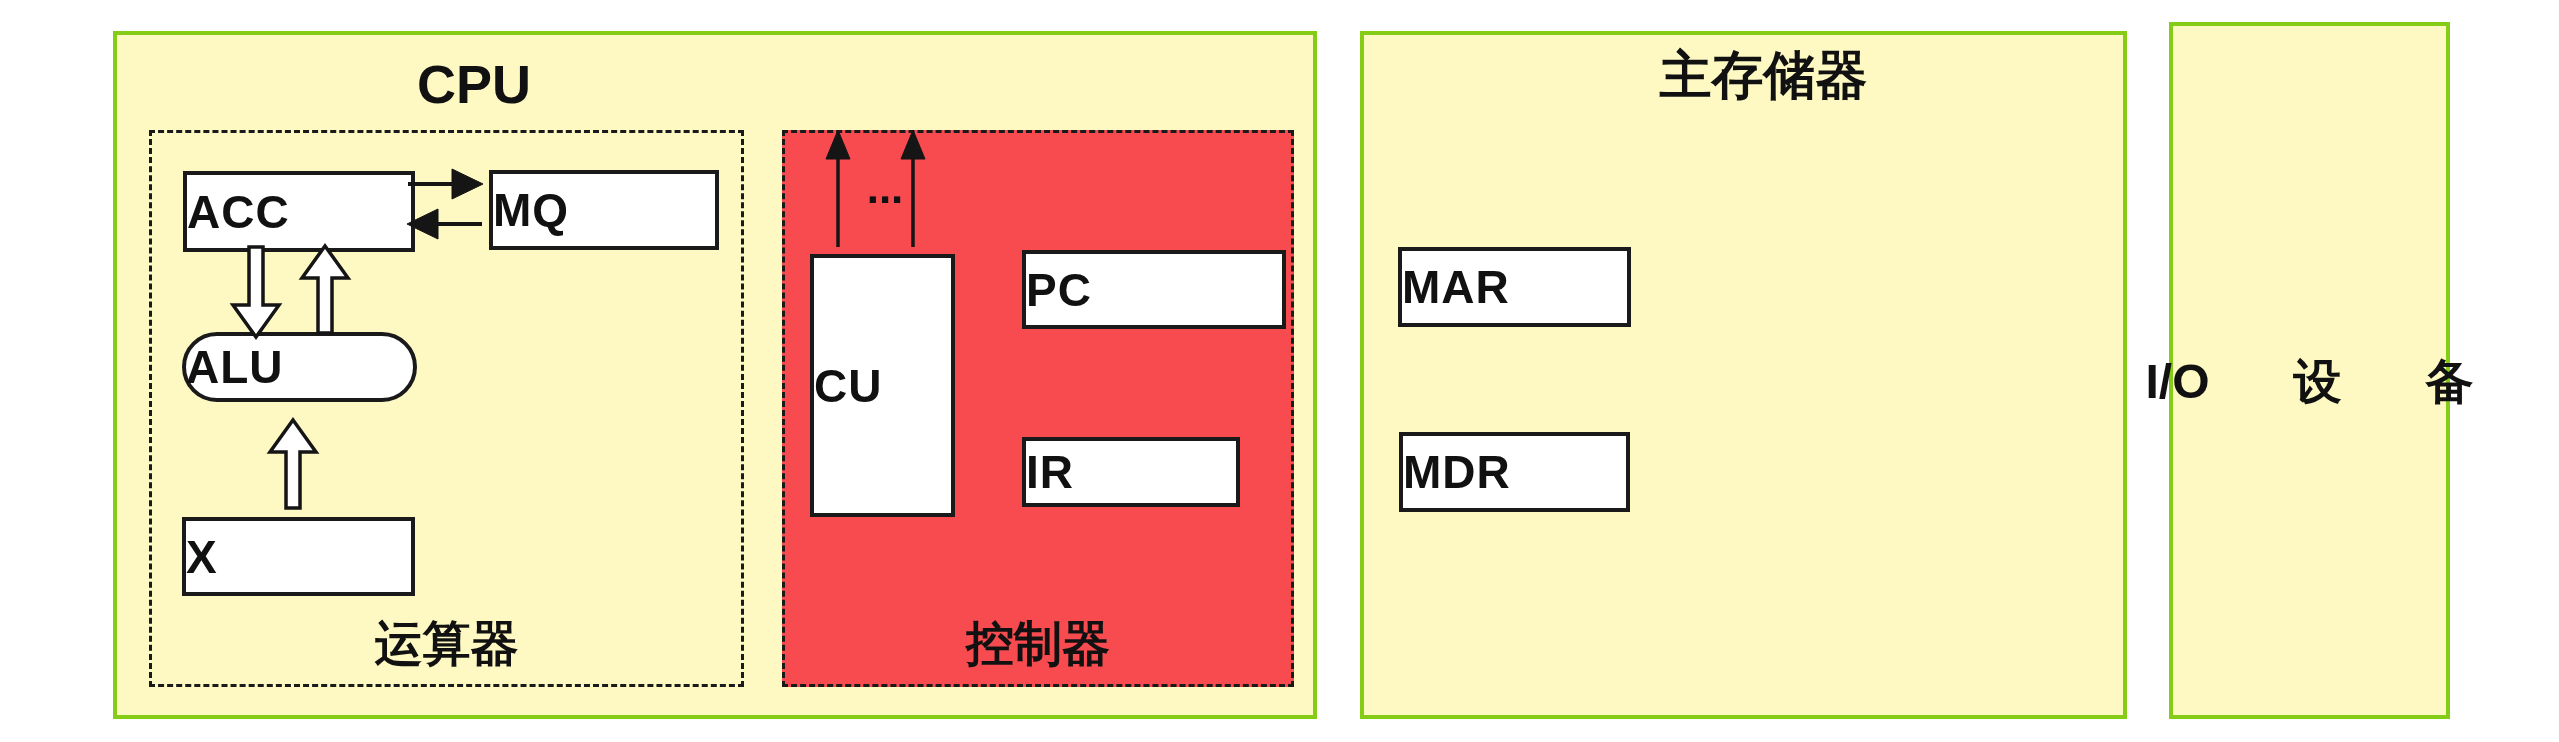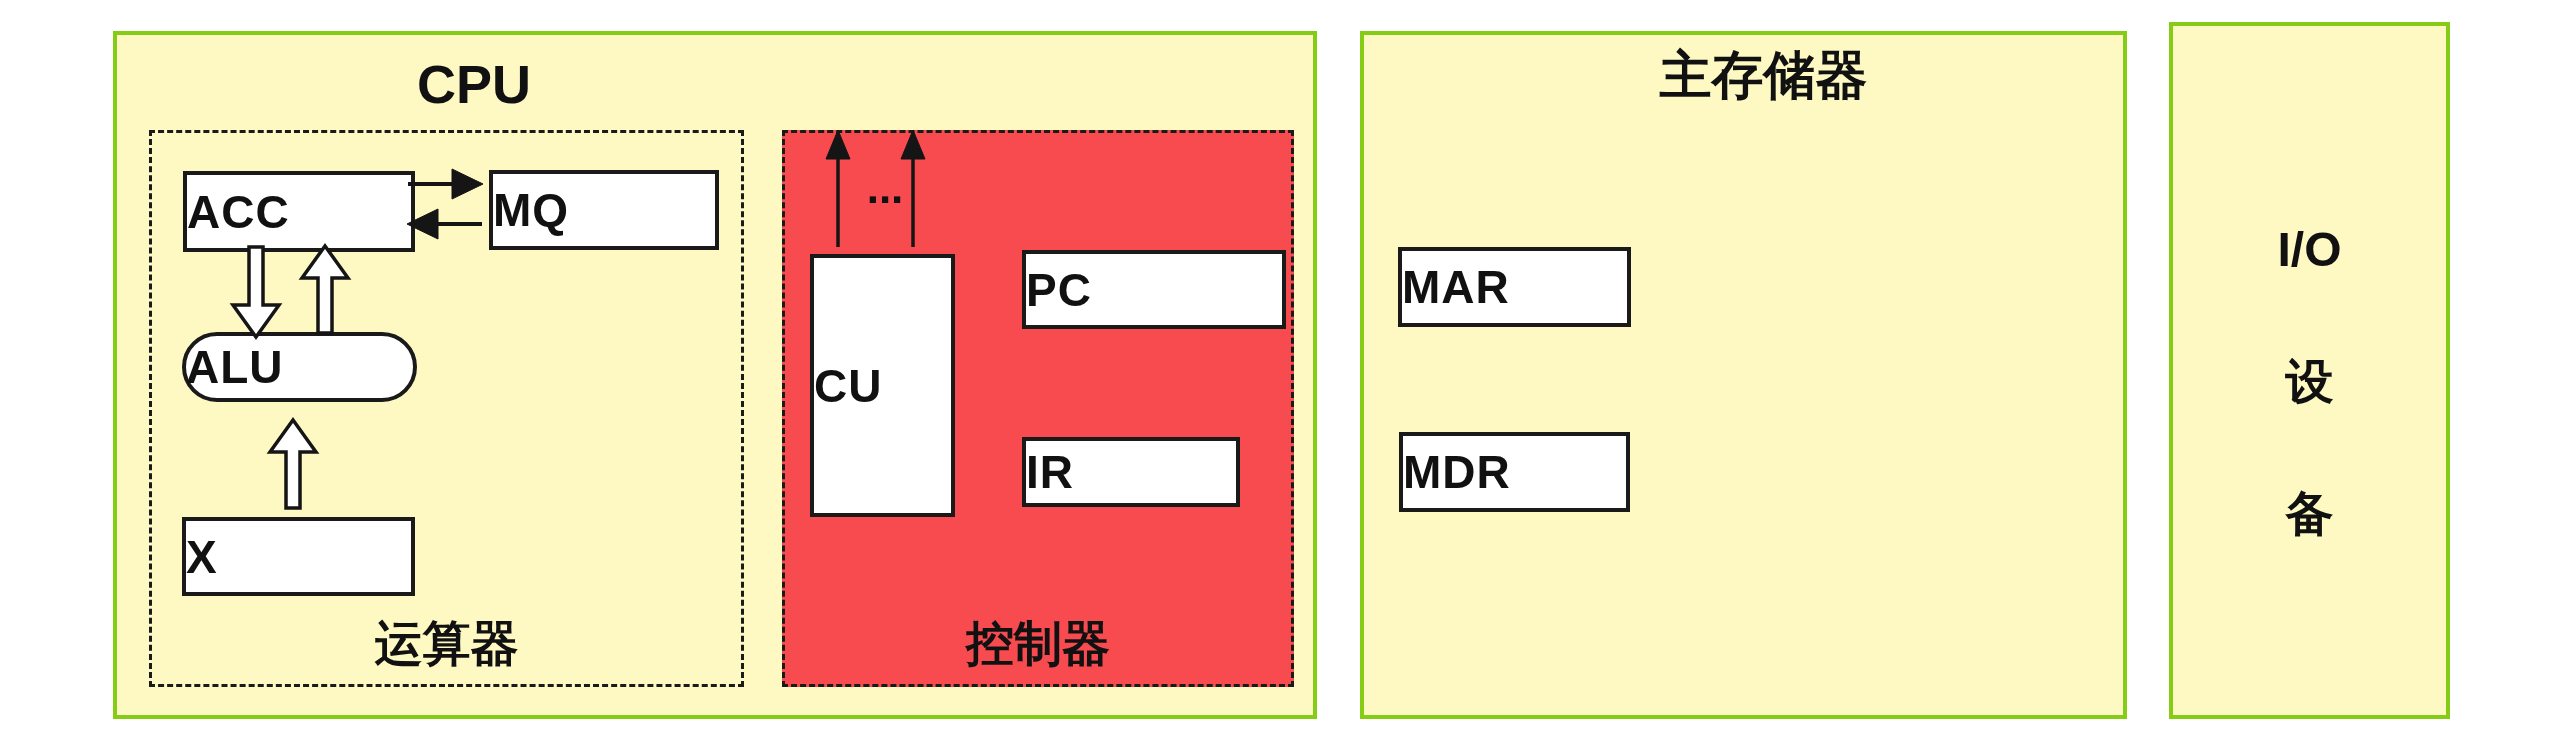--- a/index.html
+++ b/index.html
@@ -35,21 +35,21 @@
   .mem-title{
     top:14px;font-size:52px;line-height:1;
   }
   .stadium{border-radius:42px;}
   .cu-dots{
     position:absolute;left:70px;top:30px;width:60px;height:50px;
     display:flex;align-items:center;justify-content:center;
     font-weight:bold;font-size:44px;line-height:1;
   }
   .io-box{
-    display:flex;flex-direction:column;align-items:center;justify-content:center;
+    display:flex;align-items:center;justify-content:center;
     gap:84px;padding-top:22px;
   }
   .io-line{
     font-weight:bold;font-size:48px;line-height:1;text-align:center;
   }
   svg.arrow-layer{position:absolute;left:0;top:0;pointer-events:none;}
 </style>
 </head>
 <body>
 

